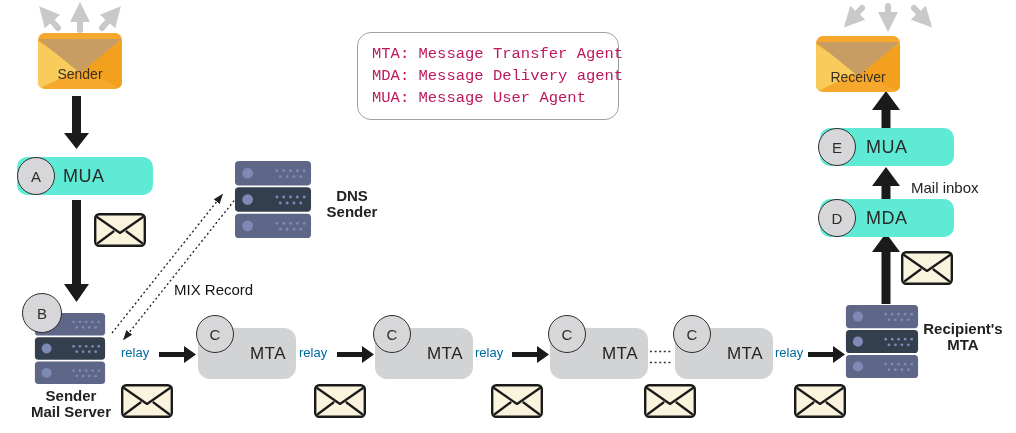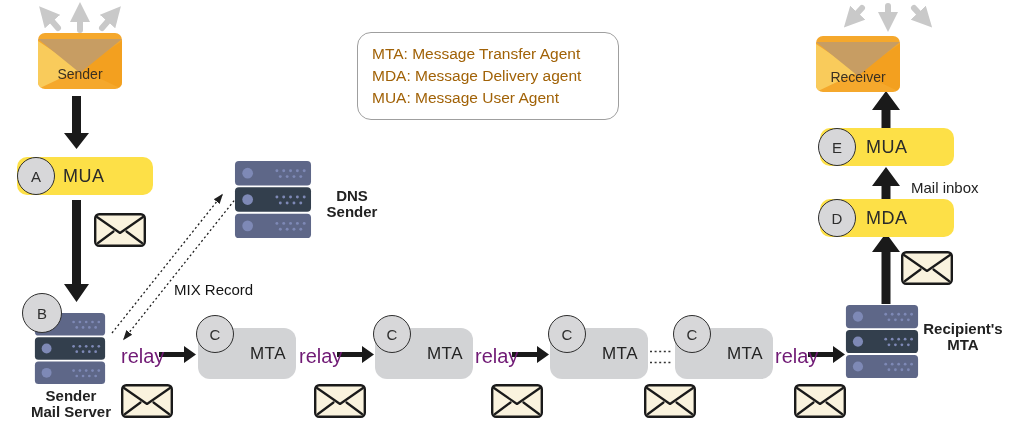--- a/index.html
+++ b/index.html
@@ -4,21 +4,21 @@
 <style>
   html,body { margin:0; padding:0; background:#fff; }
   .canvas {
     position:relative; width:1016px; height:433px; background:#ffffff;
     font-family:"Liberation Sans", sans-serif; overflow:hidden;
   }
   svg.layer { position:absolute; left:0; top:0; z-index:1; }
 
   
   .pill {
-    position:absolute; height:38px; background:#fde047; border-radius:10px; z-index:2;
+    position:absolute; height:38px; background:#5eead4; border-radius:10px; z-index:2;
   }
   .pill .pill-label {
     position:absolute; left:46px; right:6px; top:0; bottom:0;
     display:flex; align-items:center; font-size:18px; color:#2b2b2b; letter-spacing:0.5px;
   }
   
   .mta-box {
     position:absolute; width:98px; height:51px; background:#d2d3d5; border-radius:12px; z-index:2;
   }
   .mta-box .mta-label {
@@ -39,29 +39,29 @@
   .bigenv { position:absolute; z-index:2; }
   .bigenv .env-label {
     position:absolute; left:0; right:0; top:33px; text-align:center;
     font-size:14px; font-weight:500; color:#3a3022;
   }
   
   .server { position:absolute; z-index:2; line-height:0; }
   
   .lbl { position:absolute; z-index:2; color:#222; }
   .lbl.center { text-align:center; }
-  .relay-lbl { font-size:20px; color:#701a75; }
+  .relay-lbl { font-size:13px; color:#0369a1; }
   .caption { font-size:15px; line-height:16px; color:#222;font-weight:bold; }
   
   .legend {
     position:absolute; left:357px; top:32px; width:262px; height:88px; box-sizing:border-box;
     border:1.5px solid #9f9f9f; border-radius:14px; background:#fff; z-index:2;
     padding:10px 14px; display:flex; flex-direction:column; justify-content:space-around;
   }
-  .legend .legend-line { font-size:15.5px; color:#a16207; white-space:nowrap; }
+  .legend .legend-line { font-size:15.5px; color:#be185d; white-space:nowrap;font-family:Liberation Mono, monospace; }
 </style>
 </head>
 <body>
 
 <div class="canvas">
 
   <svg class="layer" width="1016" height="433" viewBox="0 0 1016 433">
     <defs>
       <marker id="gh" markerWidth="3.4" markerHeight="3.4" refX="1.9" refY="1.7" orient="auto">
         <polygon points="0,0 3.4,1.7 0,3.4" fill="#c9c9c9"></polygon>

